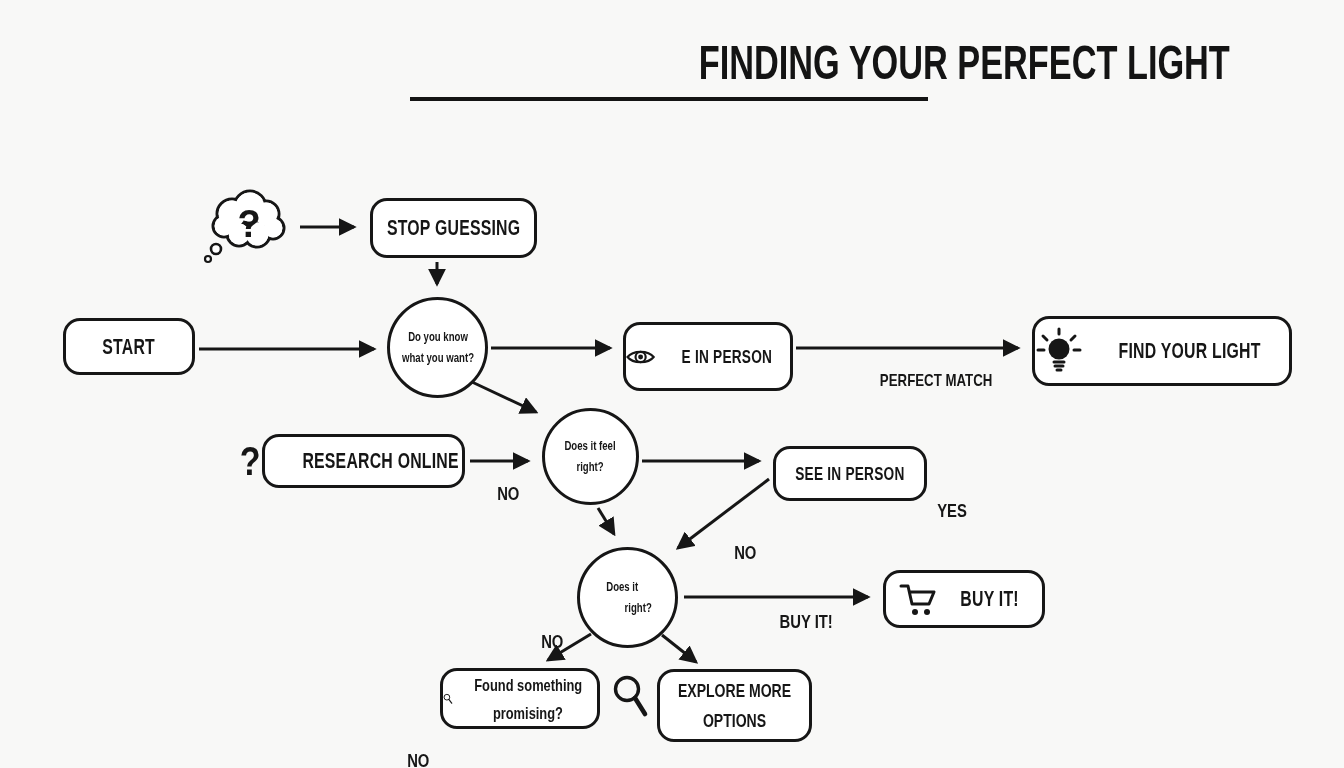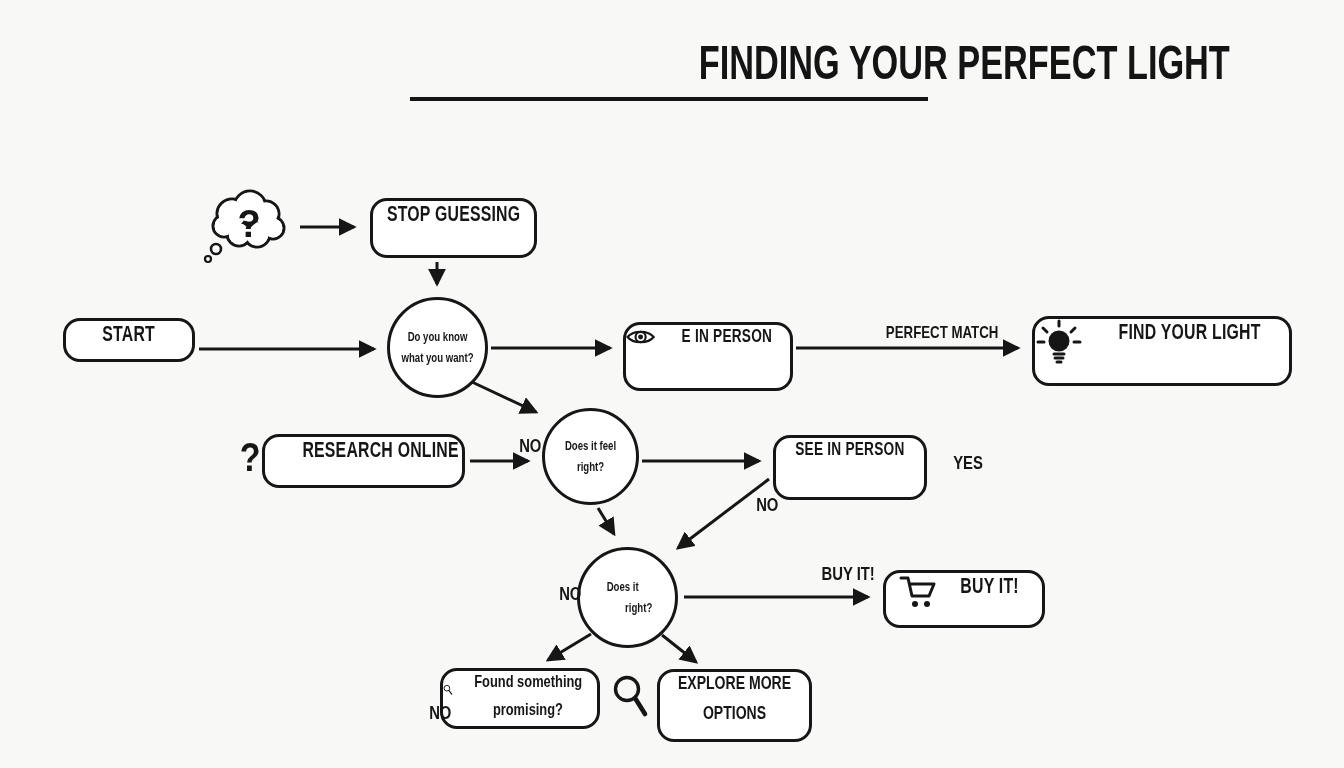--- a/index.html
+++ b/index.html
@@ -10,36 +10,36 @@
   }
   
   .title-wrap{position:absolute;left:0;right:0;top:34px;text-align:right;}
   .title{
     display:inline-block;font-size:49px;font-weight:bold;white-space:nowrap;
     letter-spacing:0px;transform:scaleX(.70);transform-origin:center;color:#141414;
   }
   .title-underline{position:absolute;left:410px;top:97px;width:518px;height:4px;background:#141414;}
   
   .node{
-    position:absolute;display:flex;justify-content:center;
+    position:absolute;display:flex;align-items:center;justify-content:center;
     background:#ffffff;border:3px solid #161616;box-sizing:border-box;
   }
   .rect{border-radius:17px;gap:9px;}
   .circle{border-radius:50%;border-width:3.5px;flex-direction:column;text-align:center;}
   .box-label{
     display:inline-block;font-weight:bold;font-size:22px;white-space:nowrap;
     transform:scaleX(.72);transform-origin:center;letter-spacing:.3px;
   }
   .box-label.sm{font-size:19px;}
   .circle-text{font-weight:bold;font-size:12px;line-height:21px;}
   .circle-text .line{display:block;white-space:nowrap;transform:scaleX(.80);transform-origin:center;}
   .stack{display:flex;flex-direction:column;align-items:center;font-weight:bold;gap:8px;}
   .stack .line{display:block;white-space:nowrap;transform:scaleX(.78);transform-origin:center;}
   
-  .edge-label{position:absolute;text-align:right;font-weight:bold;}
+  .edge-label{position:absolute;text-align:left;font-weight:bold;margin-top:48px;}
   .edge-label .cond{display:inline-block;white-space:nowrap;transform:scaleX(.78);transform-origin:center;}
   .lbl19{font-size:19px;}
   .lbl17{font-size:17px;}
   
   .abs{position:absolute;}
   .qmark{font-size:40px;font-weight:bold;line-height:40px;transform:scaleX(.85);}
   svg{display:block;}
 </style>
 </head>
 <body>
@@ -91,21 +91,21 @@
       <circle cx="73" cy="43" r="9.4"></circle>
         <circle cx="57" cy="49" r="11.4"></circle>
         <circle cx="39" cy="49" r="10.4"></circle>
       <circle cx="24" cy="41" r="9.4"></circle>
     </g>
     <circle cx="16" cy="64" r="5" fill="#ffffff" stroke="#161616" stroke-width="2.6"></circle>
     <circle cx="8" cy="74" r="3" fill="#ffffff" stroke="#161616" stroke-width="2.2"></circle>
     <text x="49" y="42" text-anchor="middle" dominant-baseline="middle" font-family="Liberation Sans, sans-serif" font-weight="bold" font-size="38" fill="#161616">?</text>
   </svg>
 
-  <div class="node rect" style="left:63px;top:318px;width:132px;height:44px">
+  <div class="node rect" style="left:63px;top:318px;width:132px;height:57px">
     <span class="box-label">START</span>
   </div>
 
   <div class="node rect" style="left:370px;top:198px;width:167px;height:60px">
     <span class="box-label">STOP GUESSING</span>
   </div>
 
   <div class="node circle" style="left:387px;top:297px;width:101px;height:101px">
     <div class="circle-text">
       <span class="line">Do you know</span>
@@ -146,21 +146,21 @@
     <span class="box-label">RESEARCH ONLINE</span>
   </div>
 
   <div class="node circle" style="left:542px;top:408px;width:97px;height:97px">
     <div class="circle-text">
       <span class="line">Does it feel</span>
       <span class="line">right?</span>
     </div>
   </div>
 
-  <div class="node rect" style="left:773px;top:435px;width:154px;height:65px">
+  <div class="node rect" style="left:773px;top:446px;width:154px;height:55px">
     <span class="box-label sm">SEE IN PERSON</span>
   </div>
 
   <div class="node circle" style="left:577px;top:547px;width:101px;height:101px">
     <div class="circle-text">
       <span class="line" style="transform:scaleX(.80) translateX(-6px)">Does it</span>
       <span class="line" style="transform:scaleX(.80) translateX(14px)">right?</span>
     </div>
   </div>
 

